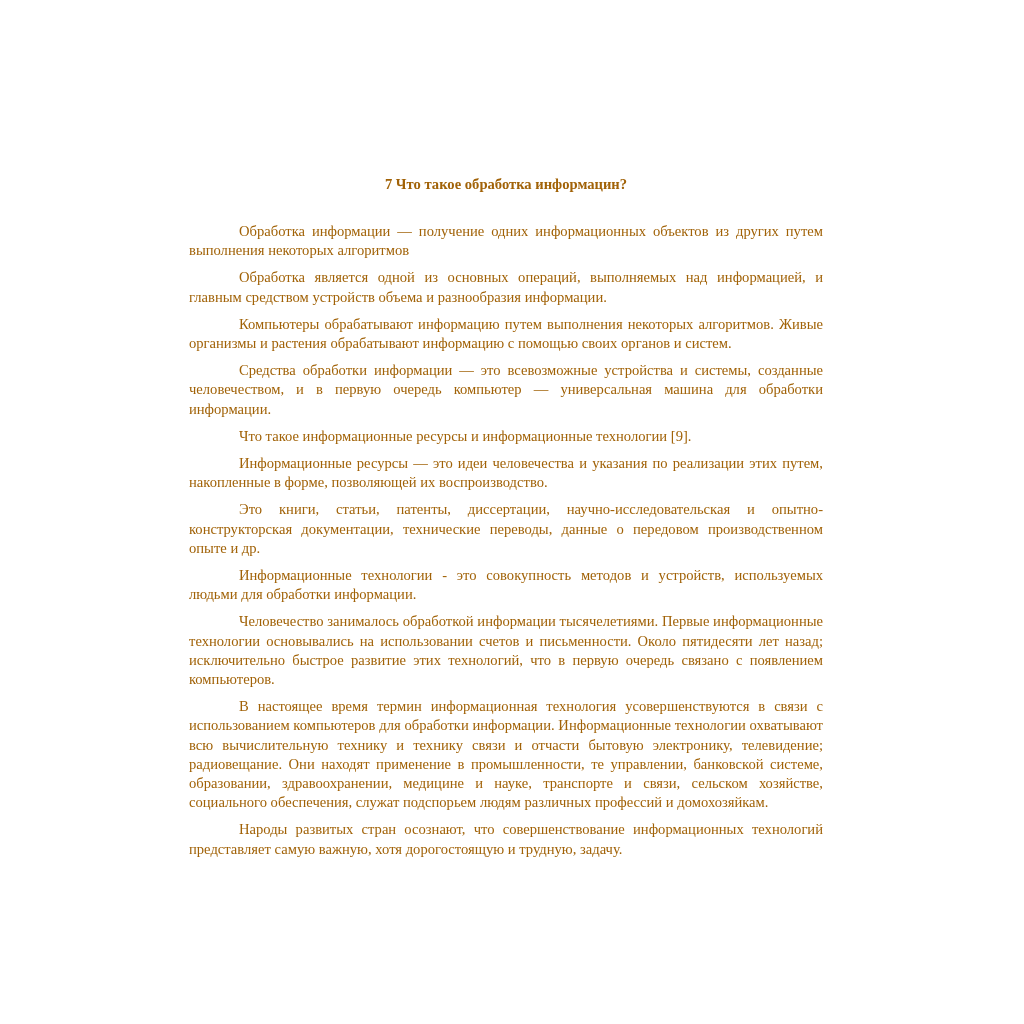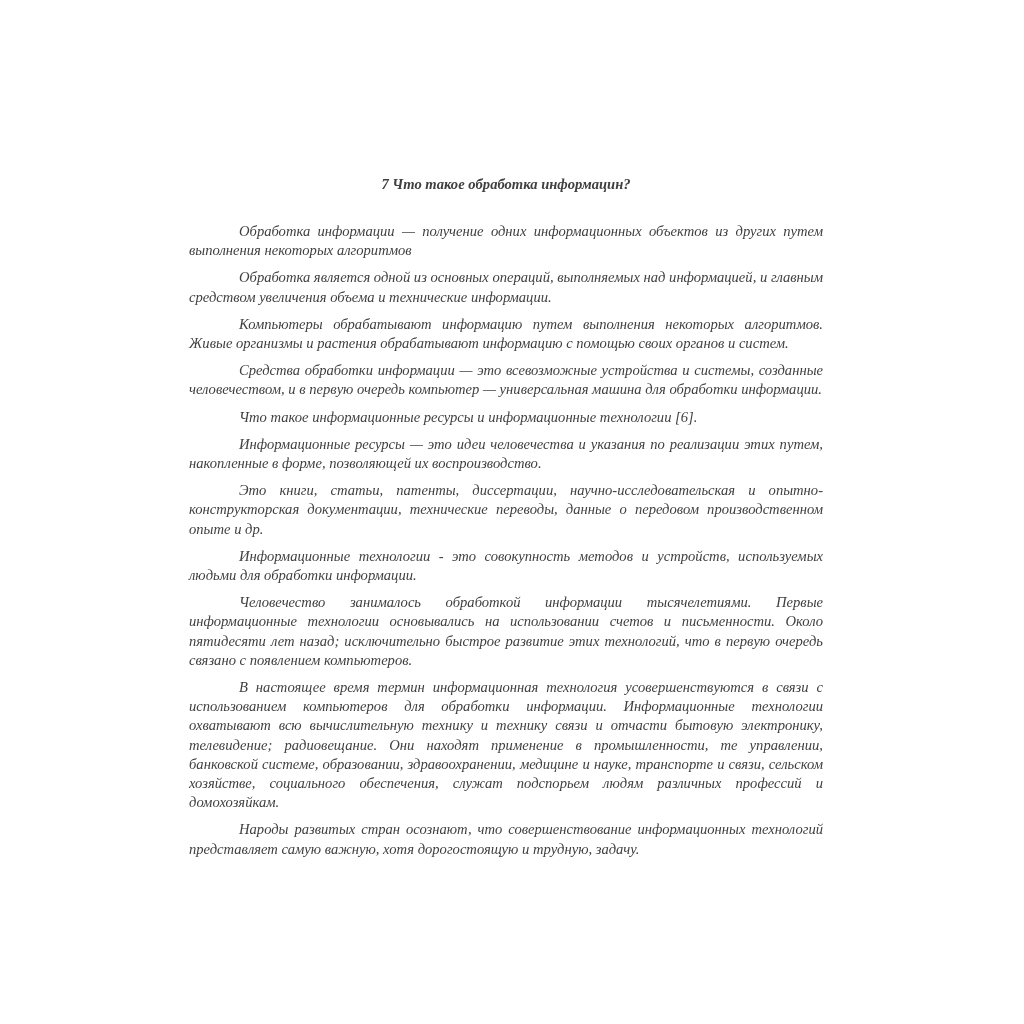--- a/index.html
+++ b/index.html
@@ -5,22 +5,21 @@
     html, body { margin: 0; padding: 0; background: #ffffff; }
     body { width: 1024px; height: 1024px; position: relative; overflow: hidden; }
     .page {
       position: absolute;
       left: 181px;
       top: 174px;
       width: 650px;
       height: 689px;
       overflow: hidden;
       font-family: "Liberation Serif", "DejaVu Serif", serif;
-      color: #404040;
-      font-style: italic;
+      color: #a16207;
     }
     .title {
       text-align: center;
       font-weight: bold;
       font-size: 14.6px;
       line-height: 20px;
       margin: 0 0 28px 0;
     }
     .para {
       margin: 8px;
@@ -30,24 +29,24 @@
       text-indent: 50px;
       hyphens: none;
     }
   </style>
 </head>
 <body>
 
 <div class="page">
   <h1 class="title">7 Что такое обработка информацин?</h1>
   <p class="para">Обработка информации — получение одних информационных объектов из других путем выполнения некоторых алгоритмов</p>
-  <p class="para">Обработка является одной из основных операций, выполняемых над информацией, и главным средством увеличения объема и технические информации.</p>
+  <p class="para">Обработка является одной из основных операций, выполняемых над информацией, и главным средством устройств объема и разнообразия информации.</p>
   <p class="para">Компьютеры обрабатывают информацию путем выполнения некоторых алгоритмов. Живые организмы и растения обрабатывают информацию с помощью своих органов и систем.</p>
   <p class="para">Средства обработки информации — это всевозможные устройства и системы, созданные человечеством, и в первую очередь компьютер — универсальная машина для обработки информации.</p>
-  <p class="para">Что такое информационные ресурсы и информационные технологии [6].</p>
+  <p class="para">Что такое информационные ресурсы и информационные технологии [9].</p>
   <p class="para">Информационные ресурсы — это идеи человечества и указания по реализации этих путем, накопленные в форме, позволяющей их воспроизводство.</p>
   <p class="para">Это книги, статьи, патенты, диссертации, научно-исследовательская и опытно-конструкторская документации, технические переводы, данные о передовом производственном опыте и др.</p>
   <p class="para">Информационные технологии - это совокупность методов и устройств, используемых людьми для обработки информации.</p>
   <p class="para">Человечество занималось обработкой информации тысячелетиями. Первые информационные технологии основывались на использовании счетов и письменности. Около пятидесяти лет назад; исключительно быстрое развитие этих технологий, что в первую очередь связано с появлением компьютеров.</p>
   <p class="para">В настоящее время термин информационная технология усовершенствуются в связи с использованием компьютеров для обработки информации. Информационные технологии охватывают всю вычислительную технику и технику связи и отчасти бытовую электронику, телевидение; радиовещание. Они находят применение в промышленности, те управлении, банковской системе, образовании, здравоохранении, медицине и науке, транспорте и связи, сельском хозяйстве, социального обеспечения, служат подспорьем людям различных профессий и домохозяйкам.</p>
   <p class="para">Народы развитых стран осознают, что совершенствование информационных технологий представляет самую важную, хотя дорогостоящую и трудную, задачу.</p>
   <p class="para">В основных время создание крупномасштабных информационно-технологических</p>
 </div>
 
 </body></html>

